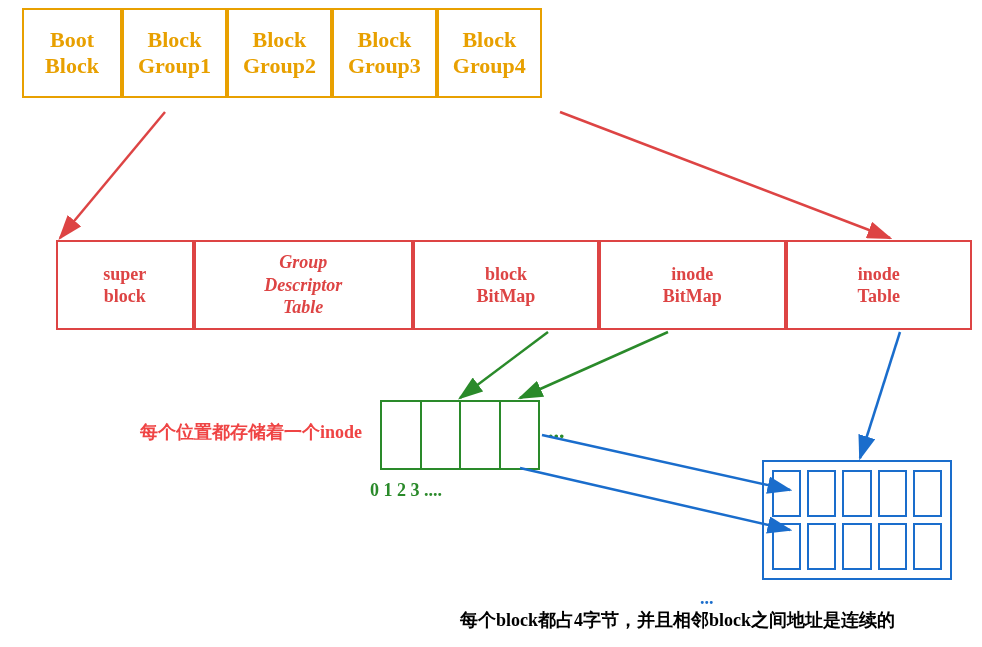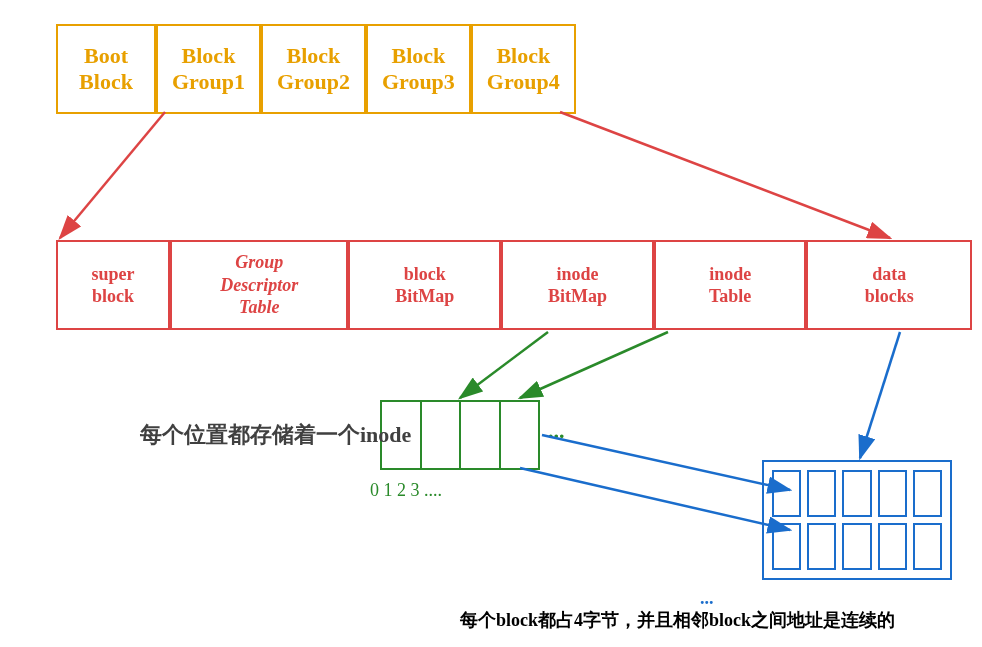--- a/index.html
+++ b/index.html
@@ -9,24 +9,23 @@
       background: #fff;
       font-family: 'Comic Sans MS', 'Chalkboard SE', cursive;
       position: relative;
       overflow: hidden;
     }
 
     
     .top-row {
       display: flex;
       position: absolute;
-      top: 24px;
+      top: 8px;
       left: 22px;
       gap: 0;
-      margin-left: 34px;
     }
     .top-cell {
       border: 2.5px solid #e8a000;
       padding: 8px 14px;
       font-size: 22px;
       font-weight: bold;
       color: #e8a000;
       min-width: 100px;
       min-height: 90px;
       display: flex;
@@ -104,28 +103,28 @@
       background: #fff;
     }
 
     
     .label-inode-nums {
       position: absolute;
       top: 480px;
       left: 370px;
       color: #2a8a2a;
       font-size: 18px;
-      font-weight: normal;
+      font-weight: bold;
     }
     .label-each-inode {
       position: absolute;
       top: 420px;
       left: 140px;
-      color: #404040;
-      font-size: 22px;
+      color: #ef4444;
+      font-size: 18px;
       font-weight: bold;
     }
     .label-dots-data {
       position: absolute;
       top: 588px;
       left: 700px;
       color: #1a6dcc;
       font-size: 18px;
       font-weight: bold;
     }
@@ -165,21 +164,20 @@
   <div class="top-cell">Block<br>Group3</div>
   <div class="top-cell">Block<br>Group4</div>
 </div>
 
 <div class="bottom-row">
   <div class="bottom-cell">super<br>block</div>
   <div class="bottom-cell">Group<br>Descriptor<br>Table</div>
   <div class="bottom-cell">block<br>BitMap</div>
   <div class="bottom-cell">inode<br>BitMap</div>
   <div class="bottom-cell">inode<br>Table</div>
-  <div class="bottom-cell">data<br>blocks</div>
 </div>
 
 <div class="inode-table-box">
   <div class="inode-cell"></div>
   <div class="inode-cell"></div>
   <div class="inode-cell"></div>
   <div class="inode-cell"></div>
 </div>
 
 <div class="dots-inode">...</div>

